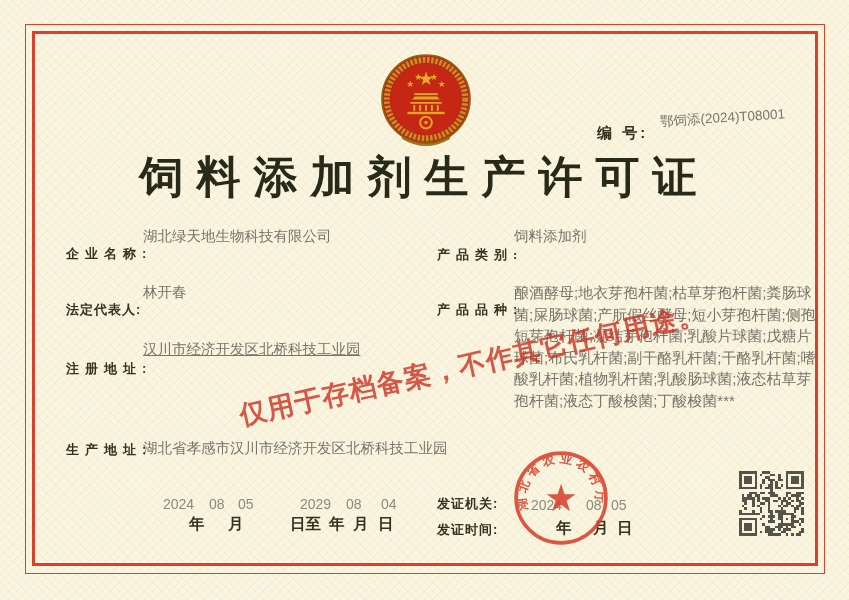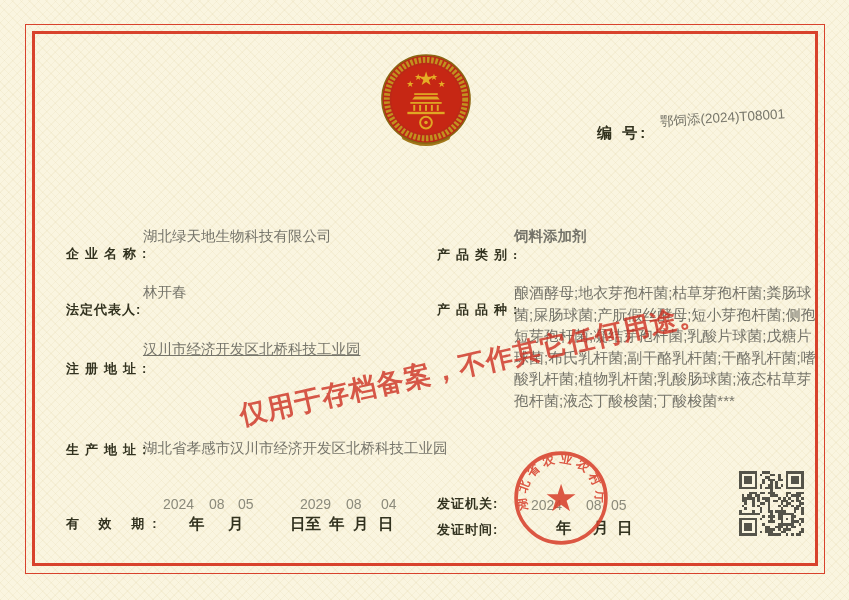--- a/index.html
+++ b/index.html
@@ -69,40 +69,40 @@
       <rect x="61" y="52" width="2" height="6"></rect>
       <rect x="31" y="59" width="38" height="2.4"></rect>
     </g>
     <circle cx="50" cy="70" r="6" fill="none" stroke="#e0a724" stroke-width="2"></circle>
     <circle cx="50" cy="70" r="1.8" fill="#e0a724"></circle>
   </svg>
 
   <span class="num-label">编 号:</span>
   <span class="num-value">鄂饲添(2024)T08001</span>
 
+  <div class="doc-title">饲料添加剂生产许可证</div>
 
   <span class="field-value" style="left:143px;top:227px;">湖北绿天地生物科技有限公司</span>
   <span class="field-label ls6" style="left:66px;top:245px;">企业名称:</span>
 
   <span class="field-value" style="left:143px;top:283px;">林开春</span>
   <span class="field-label ls1" style="left:66px;top:301px;">法定代表人:</span>
 
   <span class="field-value" style="left:143px;top:340px;text-decoration:underline;">汉川市经济开发区北桥科技工业园</span>
   <span class="field-label ls6" style="left:66px;top:360px;">注册地址:</span>
 
   <span class="field-value" style="left:143px;top:421px;margin-top:18px;">湖北省孝感市汉川市经济开发区北桥科技工业园</span>
   <span class="field-label ls6" style="left:66px;top:441px;">生产地址:</span>
 
-  <span class="field-value" style="left:514px;top:227px;font-weight:bold;">饲料添加剂</span>
+  <span class="field-value" style="left:514px;top:227px;">饲料添加剂</span>
   <span class="field-label ls6" style="left:437px;top:246px;font-family:Liberation Serif, serif;">产品类别:</span>
 
   <div class="varieties">酿酒酵母;地衣芽孢杆菌;枯草芽孢杆菌;粪肠球菌;屎肠球菌;产朊假丝酵母;短小芽孢杆菌;侧孢短芽孢杆菌;凝结芽孢杆菌;乳酸片球菌;戊糖片球菌;布氏乳杆菌;副干酪乳杆菌;干酪乳杆菌;嗜酸乳杆菌;植物乳杆菌;乳酸肠球菌;液态枯草芽孢杆菌;液态丁酸梭菌;丁酸梭菌***</div>
   <span class="field-label ls6" style="left:437px;top:301px;">产品品种:</span>
 
-  <span class="field-label" style="left:66px;top:515px;letter-spacing:8px;">有 效 期:</span>
   <span class="date-num" style="left:163px;top:496px;">2024</span>
   <span class="date-num" style="left:209px;top:496px;">08</span>
   <span class="date-num" style="left:238px;top:496px;">05</span>
   <span class="date-unit" style="left:189px;top:514px;">年</span>
   <span class="date-unit" style="left:228px;top:514px;">月</span>
   <span class="date-unit" style="left:254px;top:514px;margin-left:36px;">日至</span>
   <span class="date-num" style="left:300px;top:496px;">2029</span>
   <span class="date-num" style="left:346px;top:496px;">08</span>
   <span class="date-num" style="left:381px;top:496px;">04</span>
   <span class="date-unit" style="left:329px;top:514px;">年</span>

